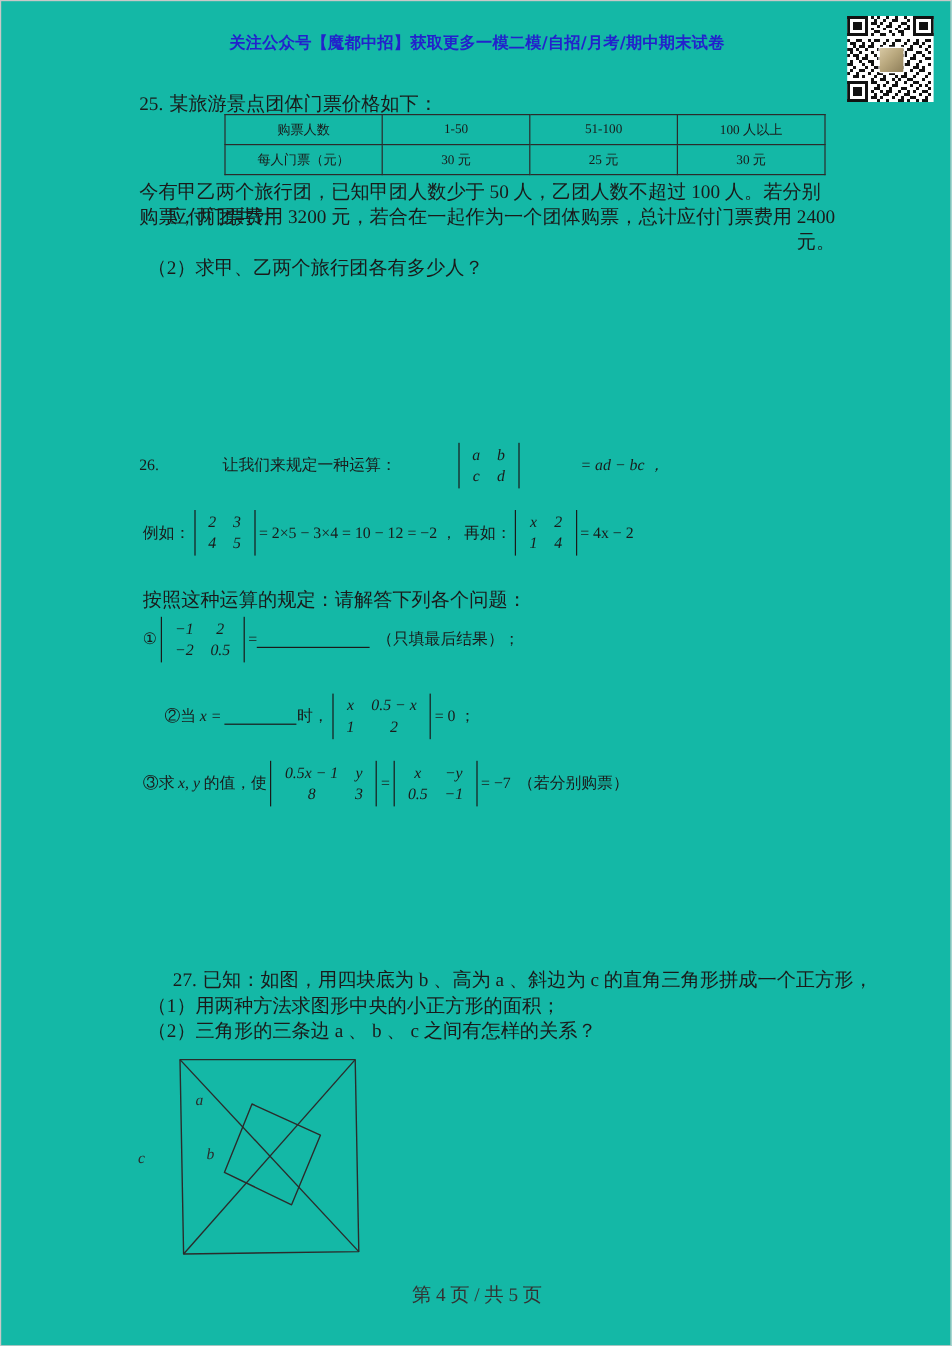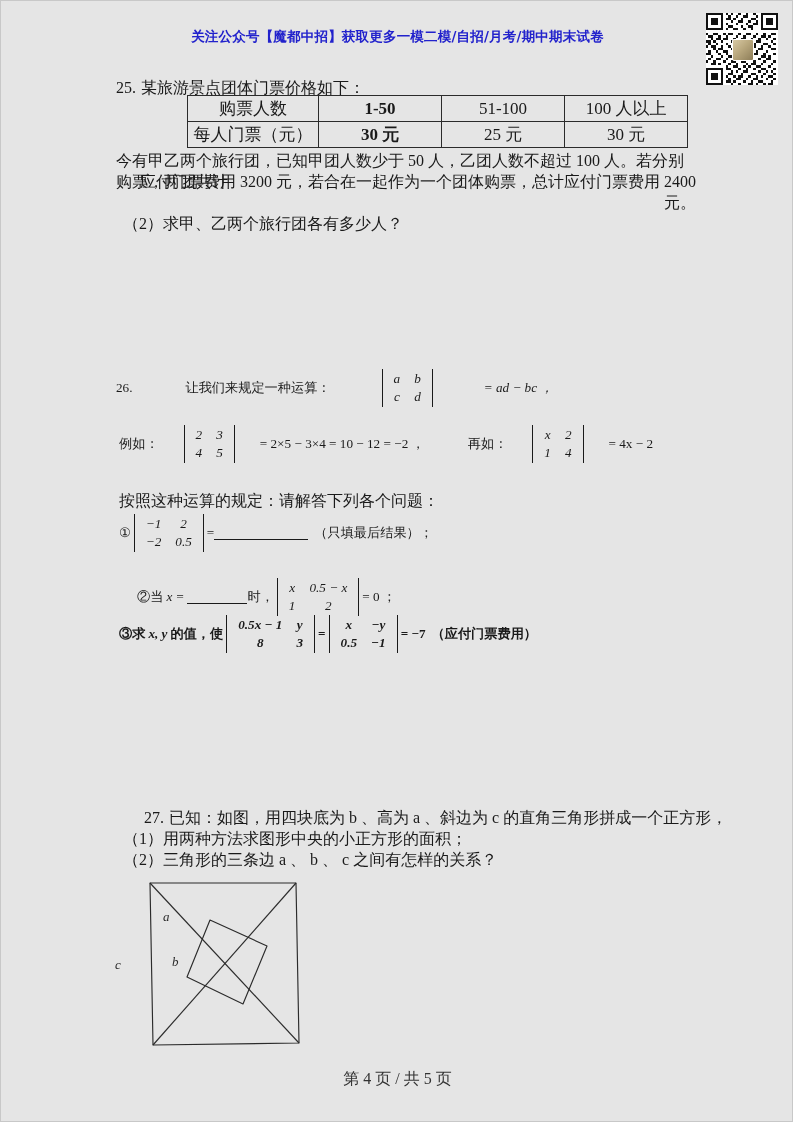--- a/index.html
+++ b/index.html
@@ -8,21 +8,21 @@
     background: #ffffff;
   }
   body {
     font-family: "Liberation Serif", "DejaVu Serif", serif;
     color: #1a1a1a;
   }
   .page {
     position: relative;
     width: 793px;
     height: 1122px;
-    background: #e5e5e5;
+    background: #14b8a6;
     box-sizing: border-box;
     border: 1px solid #c8c8c8;
     overflow: hidden;
   }
 
   
   .promo-bar {
     position: absolute;
     top: 26px;
     left: 0;
@@ -64,30 +64,30 @@
     line-height: 21px;
   }
   .q-num { margin-right: 5px; }
 
   
   .tbl {
     position: absolute;
     left: 186px;
     top: 94px;
     border-collapse: collapse;
-    font-size: 17px;
+    font-size: 11px;
   }
   .tbl td {
     border: 1px solid #2b2b2b;
     text-align: center;
     height: 22px;
     padding: 1px 4px;
   }
   .tbl .c0 { width: 122px; }
-  .tbl .c1 { width: 114px; font-weight: bold; }
+  .tbl .c1 { width: 114px; }
   .tbl .c2 { width: 114px; }
   .tbl .c3 { width: 114px; }
 
   
   .eqline {
     position: absolute;
     display: flex;
     align-items: center;
     font-size: 13.2px;
     white-space: nowrap;
@@ -398,38 +398,38 @@
         <tr>
               <td>c</td>
               <td>d</td>
             </tr>
       </tbody>
         </table>
     </span>
     <span class="mathtxt">= ad − bc ，</span>
   </div>
 
-  <div class="eqline" style="left:118px; top:424px;gap:22px;">
+  <div class="eqline" style="left:118px; top:424px;">
     <span>例如：</span>
     <span class="det">
       <table>
         <tbody>
             <tr>
               <td>2</td>
               <td>3</td>
             </tr>
         <tr>
               <td>4</td>
               <td>5</td>
             </tr>
       </tbody>
         </table>
     </span>
     <span class="upr">= 2×5 − 3×4 = 10 − 12 = −2 ，</span>
-    <span style="margin-left:21px;text-align:center;">再如：</span>
+    <span style="margin-left:6px;text-align:center;">再如：</span>
     <span class="det">
       <table>
         <tbody>
             <tr>
               <td>x</td>
               <td>2</td>
             </tr>
         <tr>
               <td>1</td>
               <td>4</td>
@@ -478,21 +478,21 @@
         <tr>
               <td class="upr">1</td>
               <td class="upr">2</td>
             </tr>
       </tbody>
         </table>
     </span>
     <span class="upr">= 0 ；</span>
   </div>
 
-  <div class="eqline" style="left:118px; top:614px;font-weight:bold;">
+  <div class="eqline" style="left:118px; top:633px;">
     <span>③求</span>
     <span class="mathtxt" style="margin:0 3px;">x, y</span>
     <span>的值，使</span>
     <span class="det">
       <table>
         <tbody>
             <tr>
               <td>0.5x − 1</td>
               <td>y</td>
             </tr>
@@ -512,21 +512,21 @@
               <td>−y</td>
             </tr>
         <tr>
               <td class="upr">0.5</td>
               <td class="upr">−1</td>
             </tr>
       </tbody>
         </table>
     </span>
     <span class="upr">= −7</span>
-    <span style="margin-left:6px;">（应付门票费用）</span>
+    <span style="margin-left:6px;">（若分别购票）</span>
   </div>
 
   <div class="blk" style="left:115px; top:806px; width:600px;margin-left:28px;">
     <span class="q-num">27.</span><span>已知：如图，用四块底为 b 、高为 a 、斜边为 c 的直角三角形拼成一个正方形，</span>
   </div>
   <div class="blk" style="left:122px; top:827px;">（1）用两种方法求图形中央的小正方形的面积；</div>
   <div class="blk" style="left:122px; top:848px;">（2）三角形的三条边 a 、 b 、 c 之间有怎样的关系？</div>
 
   <div class="figure">
     <svg width="226" height="192" viewBox="0 0 226 192" aria-hidden="true">

